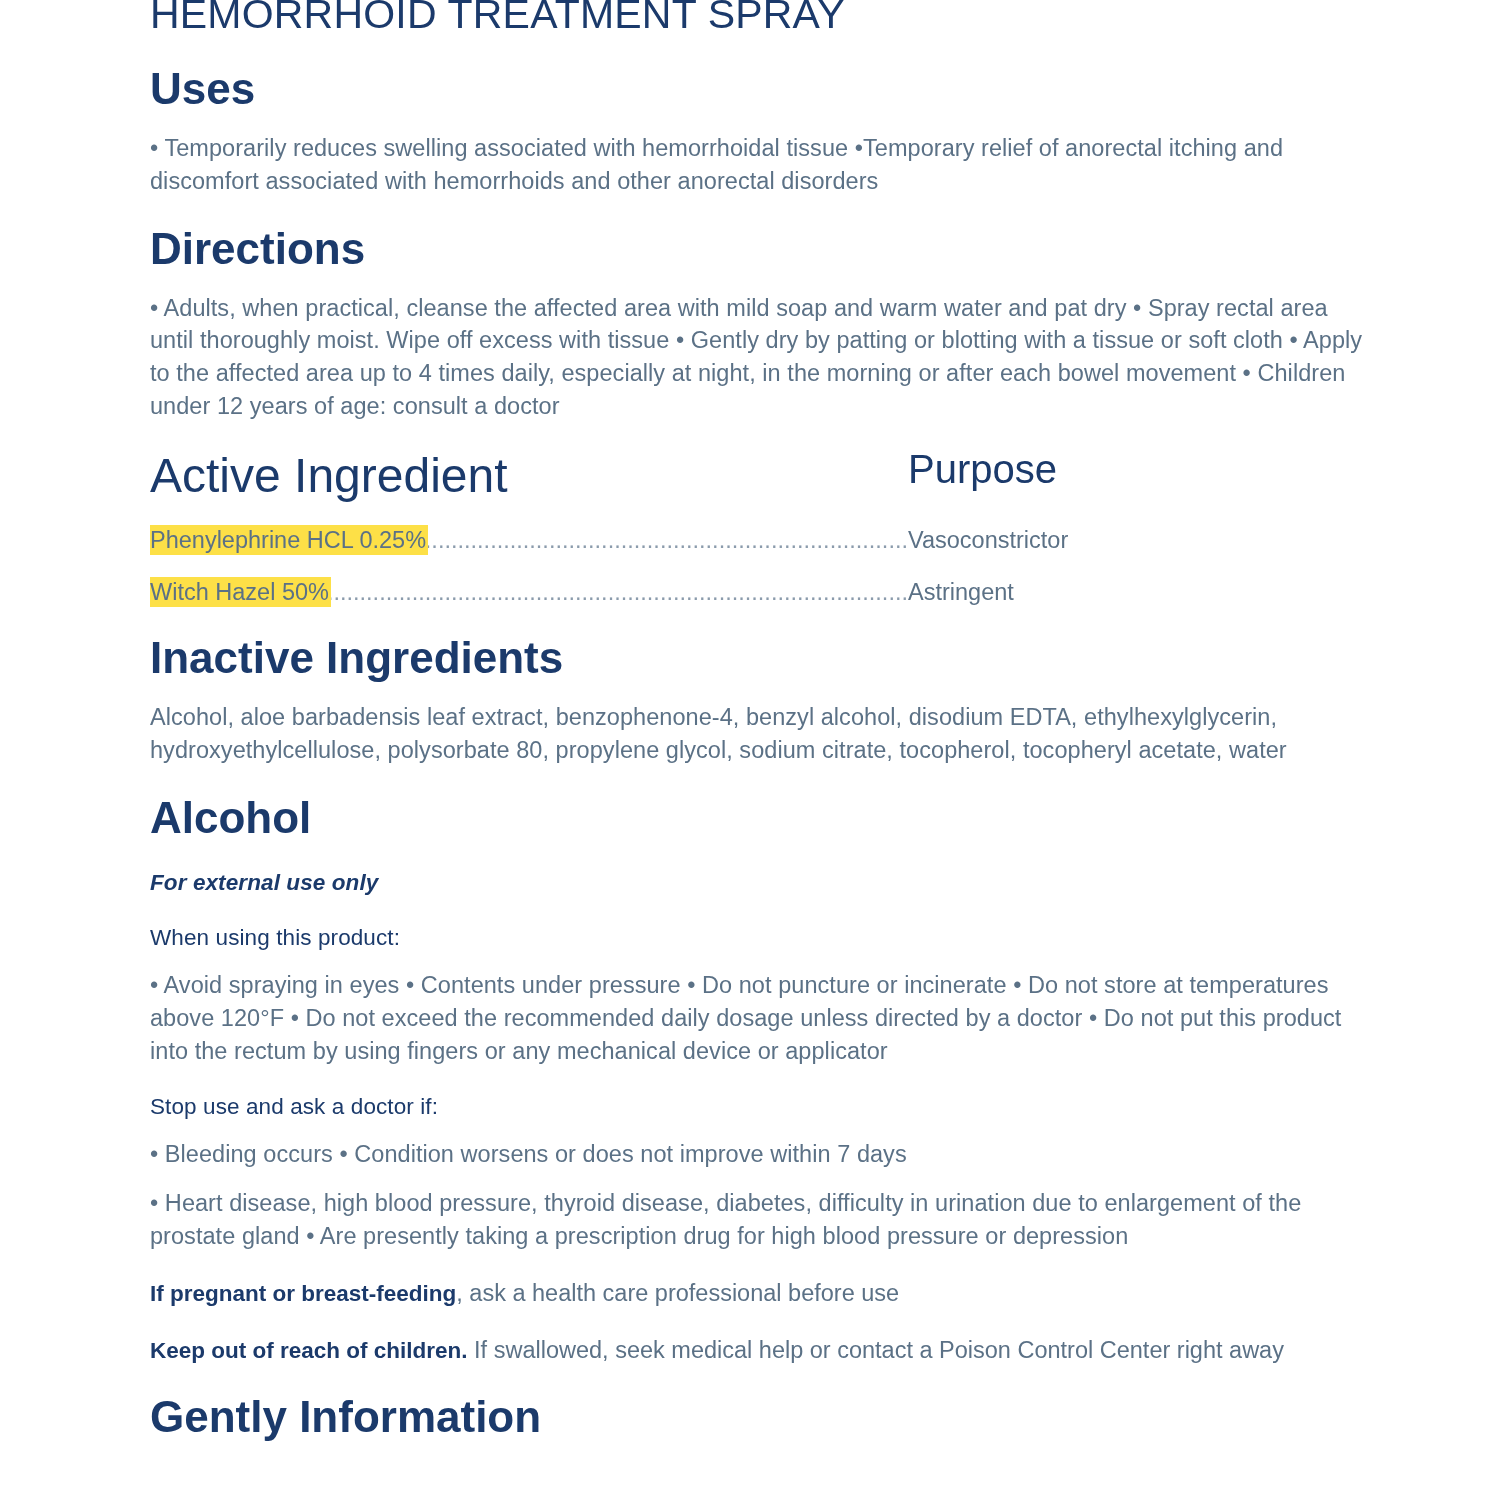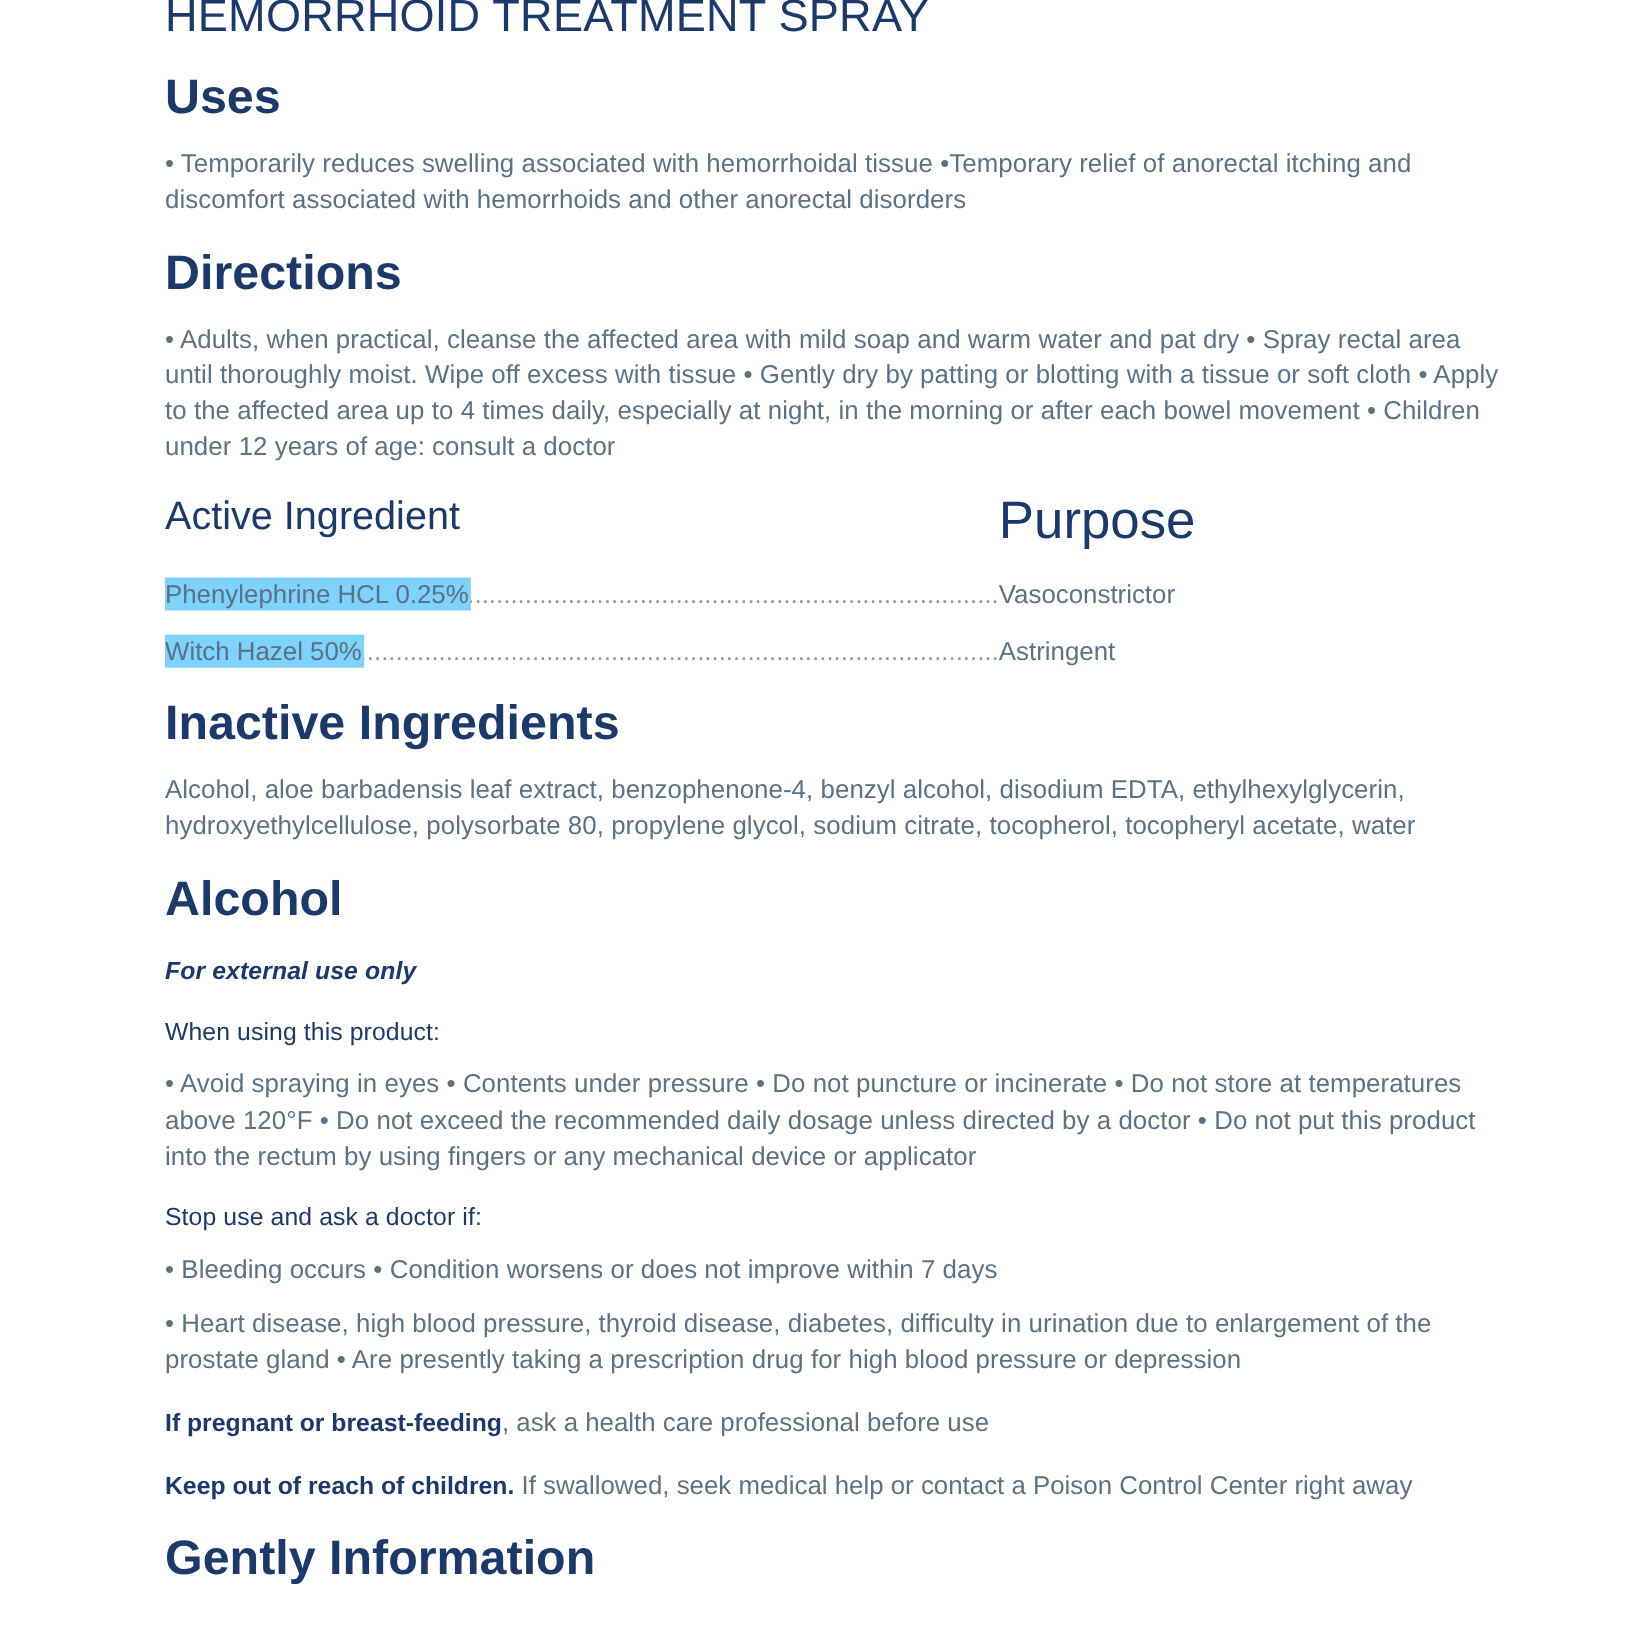--- a/index.html
+++ b/index.html
@@ -90,31 +90,31 @@
   .ai-head-row {
     position: relative;
     margin-top: 24px;
     height: 56px;
   }
   .ai-head-row .col-a {
     position: absolute;
     left: 0;
     top: 0;
     color: #1b3a6b;
-    font-size: 36px;
+    font-size: 48px;
     font-weight: 400;
     line-height: 1.22;
     white-space: nowrap;
   }
   .ai-head-row .col-b {
     position: absolute;
     left: 758px;
     top: -2px;
     color: #1b3a6b;
-    font-size: 48px;
+    font-size: 40px;
     font-weight: 400;
     line-height: 1.22;
     white-space: nowrap;
   }
 
   .leader-row {
     position: relative;
     margin-top: 22px;
     height: 30px;
     color: #5b7186;
@@ -132,21 +132,21 @@
     color: #8b9bac;
     font-size: 23.5px;
     text-align: right;
     white-space: nowrap;
     pointer-events: none;
   }
   .leader-row .ing-mask {
     position: absolute;
     left: 0;
     top: 0;
-    background: #7dd3fc;
+    background: #fde047;
     z-index: 2;
     padding-right: 1px;
   }
   .leader-row .purp {
     position: absolute;
     left: 758px;
     top: 0;
   }
 </style>
 </head>

